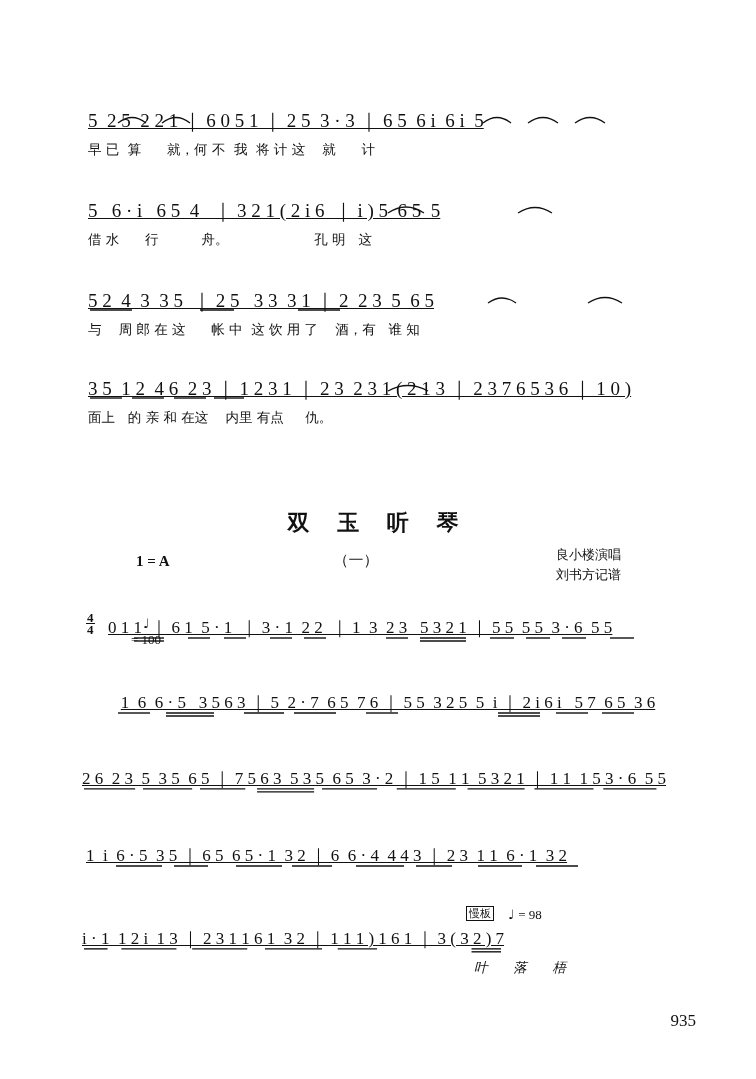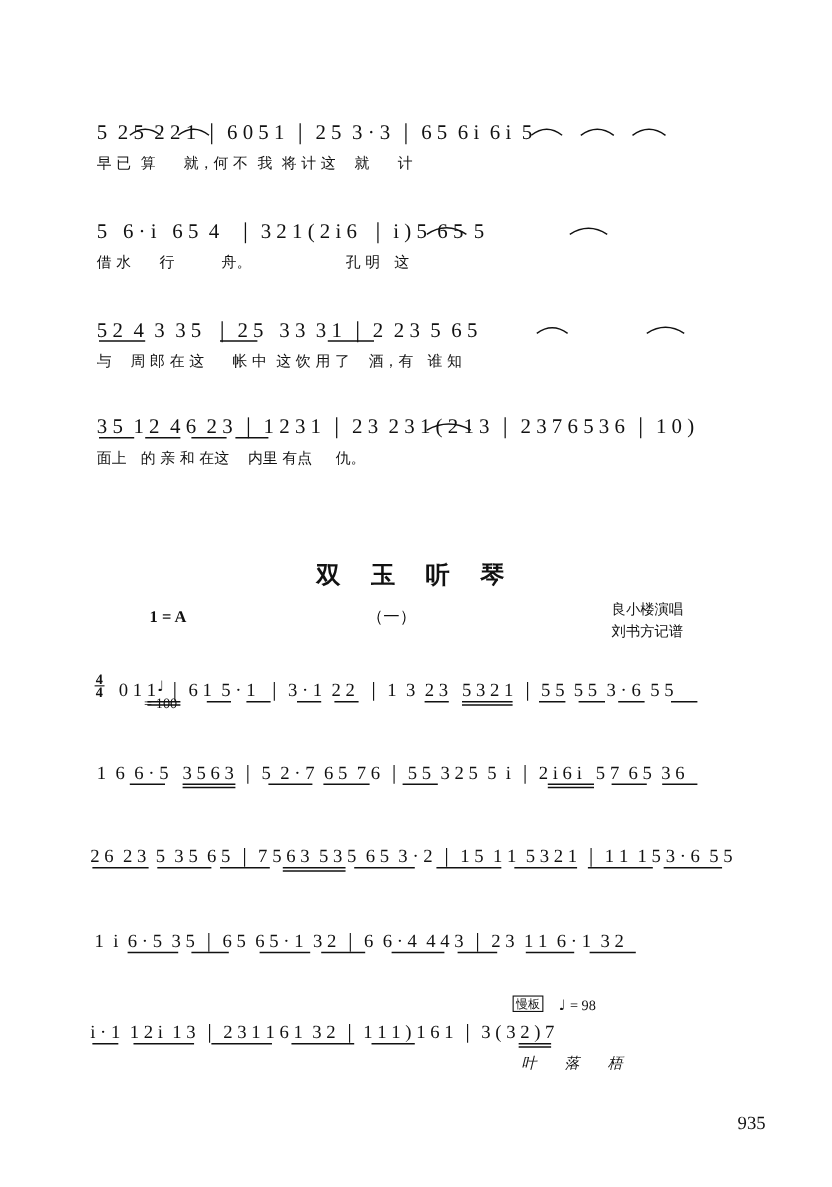--- a/index.html
+++ b/index.html
@@ -28,20 +28,21 @@
     width: 600px;
   }
   .notes {
     font-family: "Liberation Serif", serif;
     font-size: 19px;
     letter-spacing: 0px;
     white-space: pre;
     line-height: 22px;
     height: 24px;
     position: relative;
+    text-decoration: underline;
   }
   .notes.small {
     font-size: 17px;
   }
   .lyrics {
     font-family: "DejaVu Sans", sans-serif;
     font-size: 13.5px;
     white-space: pre;
     line-height: 20px;
     height: 20px;
@@ -196,21 +197,21 @@
       <path d="M302 21 L348 21" stroke="#111" fill="none" stroke-width="1.4"></path>
       <path d="M302 24 L348 24" stroke="#111" fill="none" stroke-width="1.4"></path>
       <path d="M372 21 L396 21" stroke="#111" fill="none" stroke-width="1.4"></path>
       <path d="M408 21 L432 21" stroke="#111" fill="none" stroke-width="1.4"></path>
       <path d="M444 21 L468 21" stroke="#111" fill="none" stroke-width="1.4"></path>
       <path d="M492 21 L516 21" stroke="#111" fill="none" stroke-width="1.4"></path>
     </svg>
     <div class="notes small">0 1 1  ｜ 6 1  5 · 1  ｜ 3 · 1  2 2  ｜ 1  3  2 3   5 3 2 1 ｜ 5 5  5 5  3 · 6  5 5</div>
   </div>
 
-  <div class="sys" style="top:692px; left:88px; width:600px;">
+  <div class="sys" style="top:692px; left:88px; width:600px;text-align:center;">
     <svg class="slurlayer" viewBox="0 0 600 26">
       <path d="M30 21 L62 21" stroke="#111" fill="none" stroke-width="1.4"></path>
       <path d="M78 21 L126 21" stroke="#111" fill="none" stroke-width="1.4"></path>
       <path d="M78 24 L126 24" stroke="#111" fill="none" stroke-width="1.4"></path>
       <path d="M156 21 L196 21" stroke="#111" fill="none" stroke-width="1.4"></path>
       <path d="M206 21 L248 21" stroke="#111" fill="none" stroke-width="1.4"></path>
       <path d="M278 21 L310 21" stroke="#111" fill="none" stroke-width="1.4"></path>
       <path d="M410 21 L452 21" stroke="#111" fill="none" stroke-width="1.4"></path>
       <path d="M410 24 L452 24" stroke="#111" fill="none" stroke-width="1.4"></path>
       <path d="M468 21 L500 21" stroke="#111" fill="none" stroke-width="1.4"></path>

